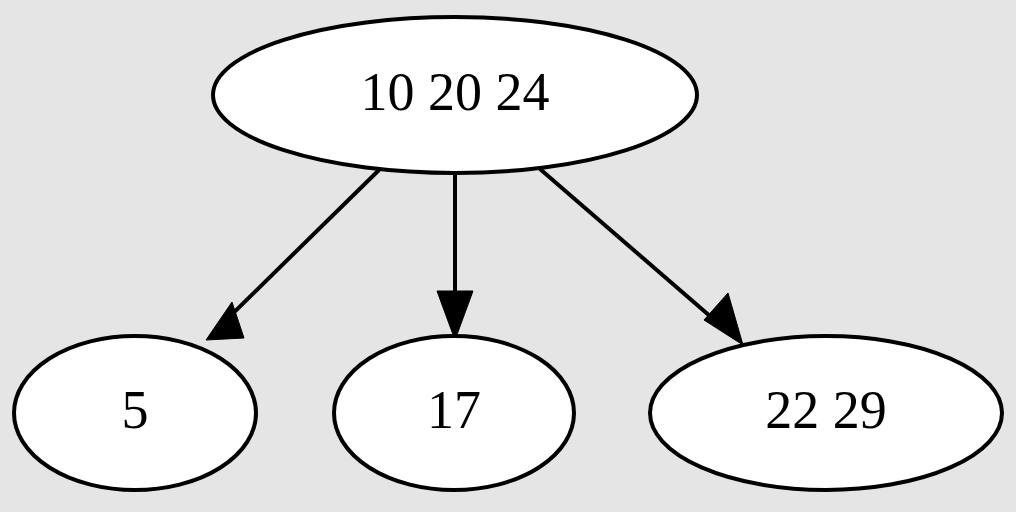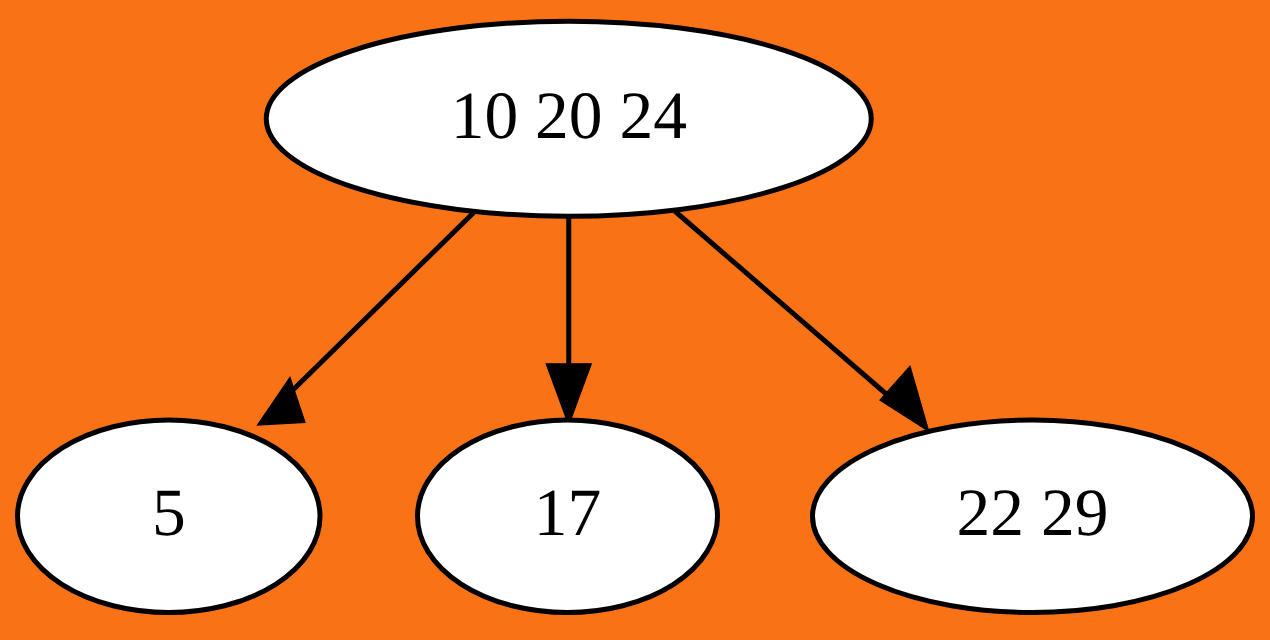--- a/index.html
+++ b/index.html
@@ -11,21 +11,21 @@
   body {
     width: 1016px;
     height: 512px;
     overflow: hidden;
     font-family: "Liberation Serif", "DejaVu Serif", serif;
   }
   #diagram-root {
     position: relative;
     width: 1016px;
     height: 512px;
-    background: #f97316;
+    background: #e5e5e5;
   }
   #graph-svg {
     position: absolute;
     left: 0;
     top: 0;
     width: 1016px;
     height: 512px;
     display: block;
   }
   .node-ellipse {

